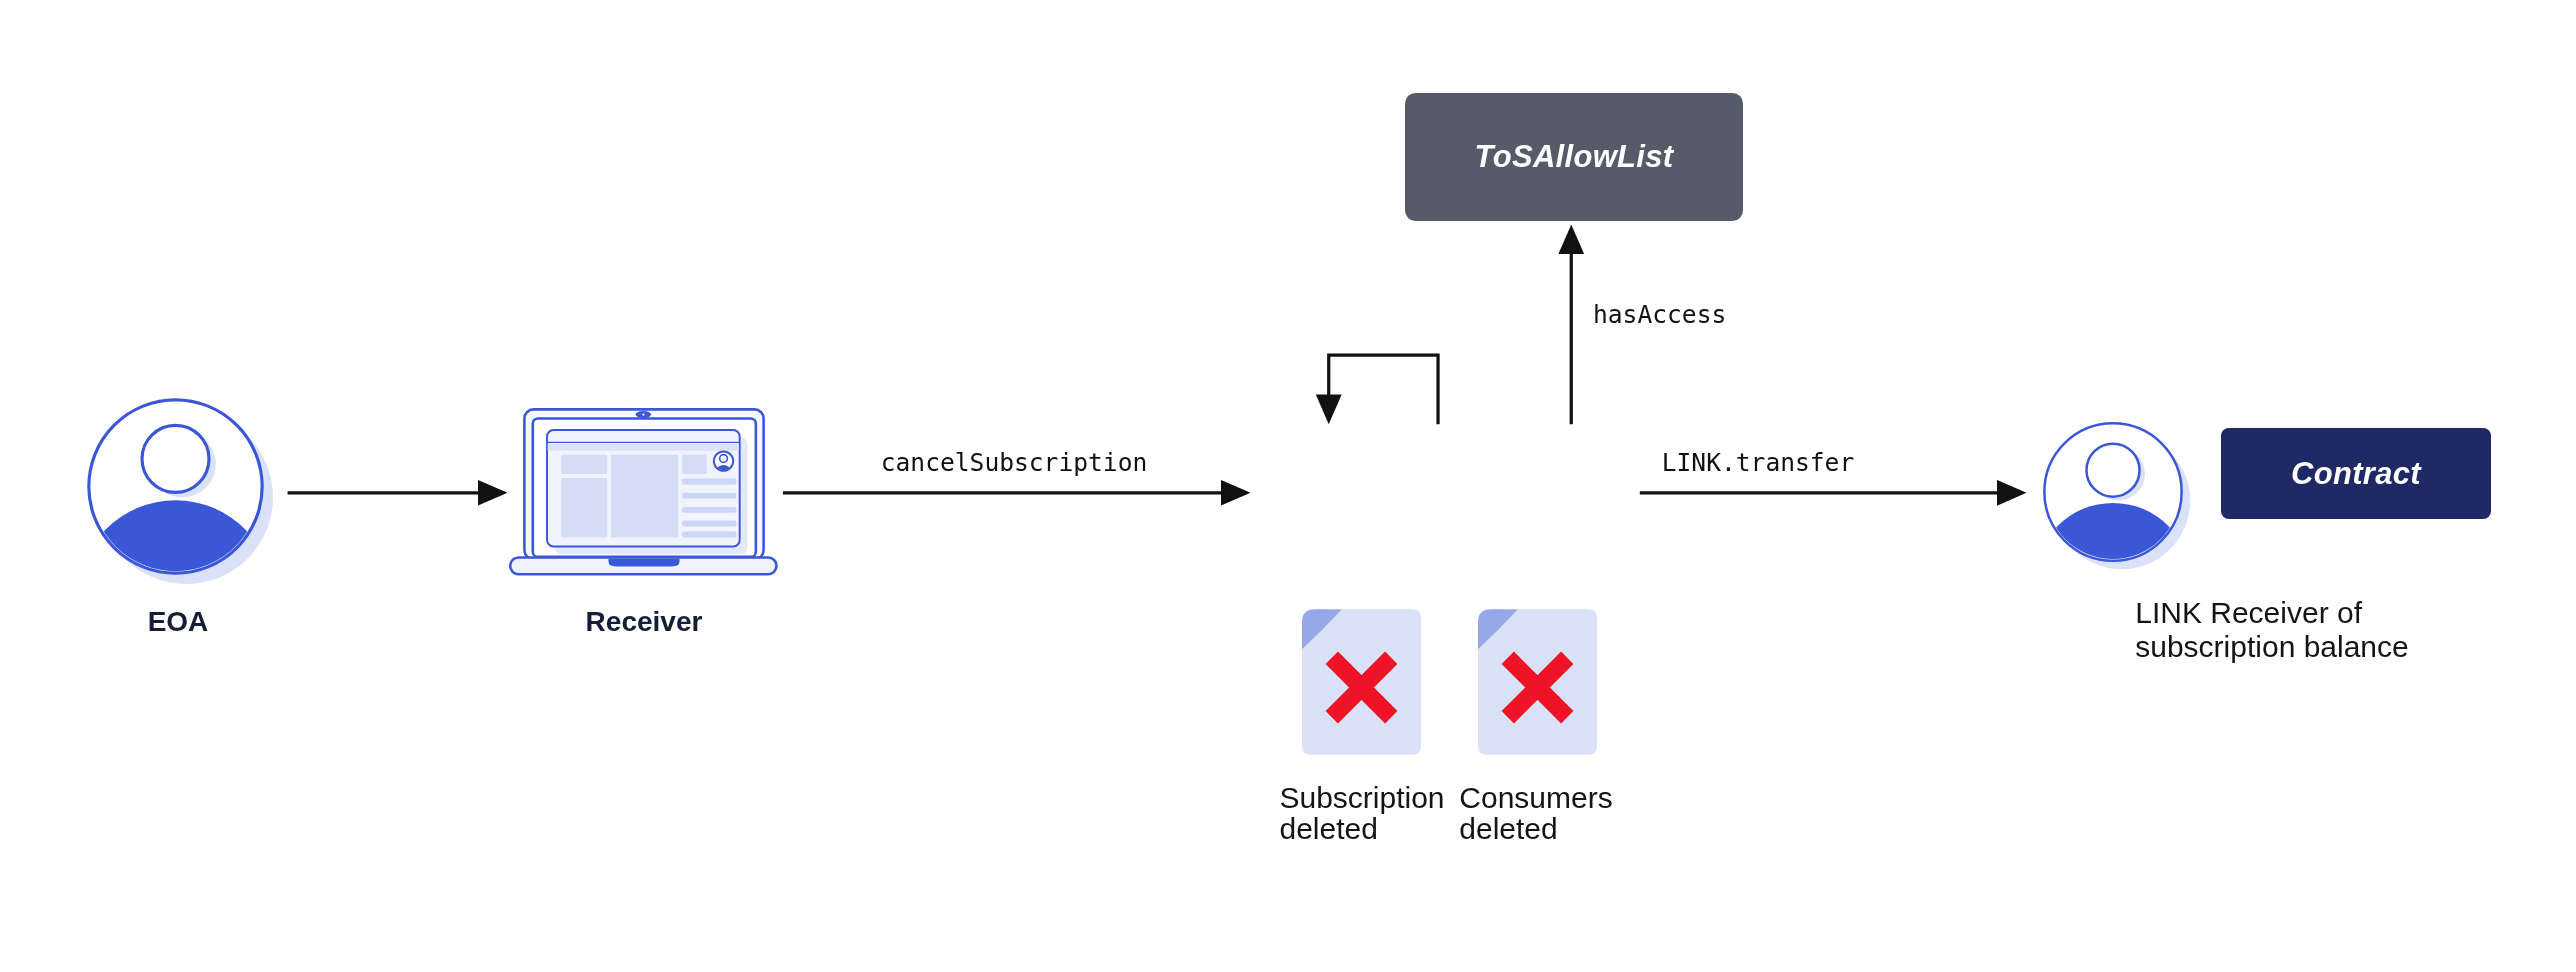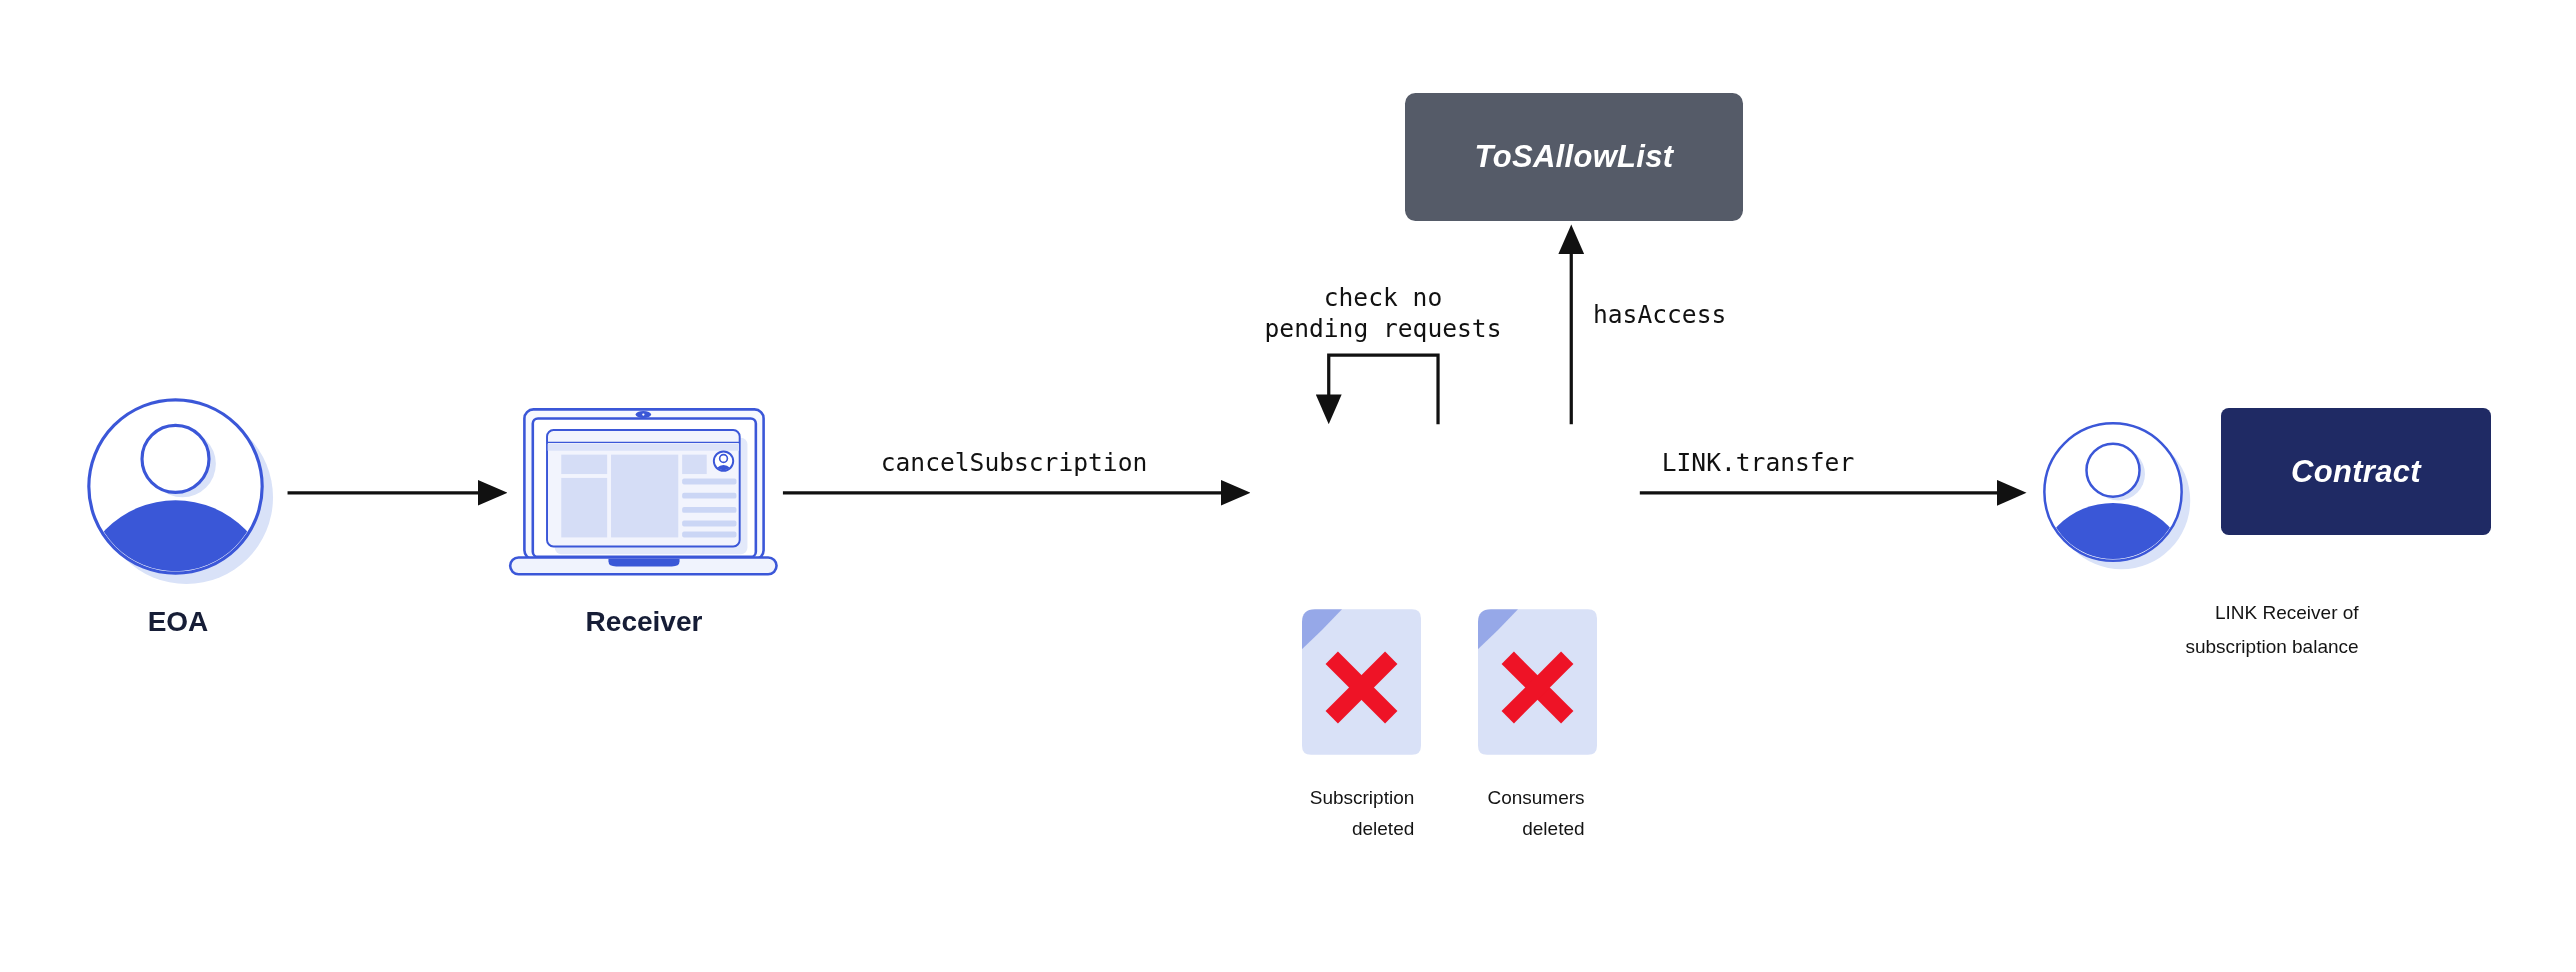--- a/index.html
+++ b/index.html
@@ -26,21 +26,21 @@
   }
   .lbl-code{
     position:absolute;transform:translate(-50%,-50%);
     font-family:"DejaVu Sans Mono",monospace;
     font-size:24.6px;color:var(--edge-black);
     white-space:nowrap;text-align:center;line-height:31px;
   }
   .lbl-code.left{transform:translate(0,-50%);}
   .lbl-plain{
     position:absolute;transform:translate(-50%,-50%);
-    font-size:19px;color:#141414;text-align:right;line-height:34px;
+    font-size:30px;color:#141414;text-align:left;line-height:34px;
     white-space:nowrap;
   }
   .lbl-doc{line-height:31px;}
   .icon{position:absolute;}
 </style>
 </head>
 <body>
 
 <div id="canvas">
 
@@ -97,31 +97,27 @@
     <g clip-path="url(#clipChip)">
       <circle cx="338" cy="84" r="6" fill="none" stroke="var(--accent-blue)" stroke-width="2.5"></circle>
       <circle cx="338" cy="108" r="14" fill="var(--blue-fill)"></circle>
     </g>
     <rect x="8" y="237" width="412" height="26" rx="13" fill="#F0F3FD" stroke="var(--accent-blue)" stroke-width="4"></rect>
     <path d="M 160,239 H 270 V 243 Q 270,251 258,251 H 172 Q 160,251 160,243 Z" fill="var(--blue-fill)"></path>
   </svg>
   <div class="lbl-node" style="left:644px;top:622px">Receiver</div>
 
   <div class="lbl-code" style="left:1014px;top:462px">cancelSubscription</div>
-  <div class="lbl-code" style="left:1383px;top:313px">
-    <span>check no</span><br>
-    <span>pending requests</span>
-  </div>
   <div class="lbl-code left" style="left:1593px;top:314px">hasAccess</div>
   <div class="lbl-code" style="left:1758px;top:462px">LINK.transfer</div>
 
   <div class="box slate" style="left:1405px;top:93px;width:338px;height:128px">
     <span>ToSAllowList</span>
   </div>
-  <div class="box navy" style="left:2221px;top:408px;width:270px;height:127px">
+  <div class="box navy" style="left:2221px;top:428px;width:270px;height:91px">
     <span>Contract</span>
   </div>
 
   <svg class="icon" style="left:2035px;top:414px" width="156" height="156" viewBox="0 0 100 100">
     <circle cx="55.5" cy="55.5" r="44" fill="var(--shadow-blue)"></circle>
     <clipPath id="clipRcv">
         <circle cx="50" cy="50" r="43"></circle>
       </clipPath>
     <circle cx="50" cy="50" r="44" fill="#ffffff"></circle>
     <g clip-path="url(#clipRcv)">

